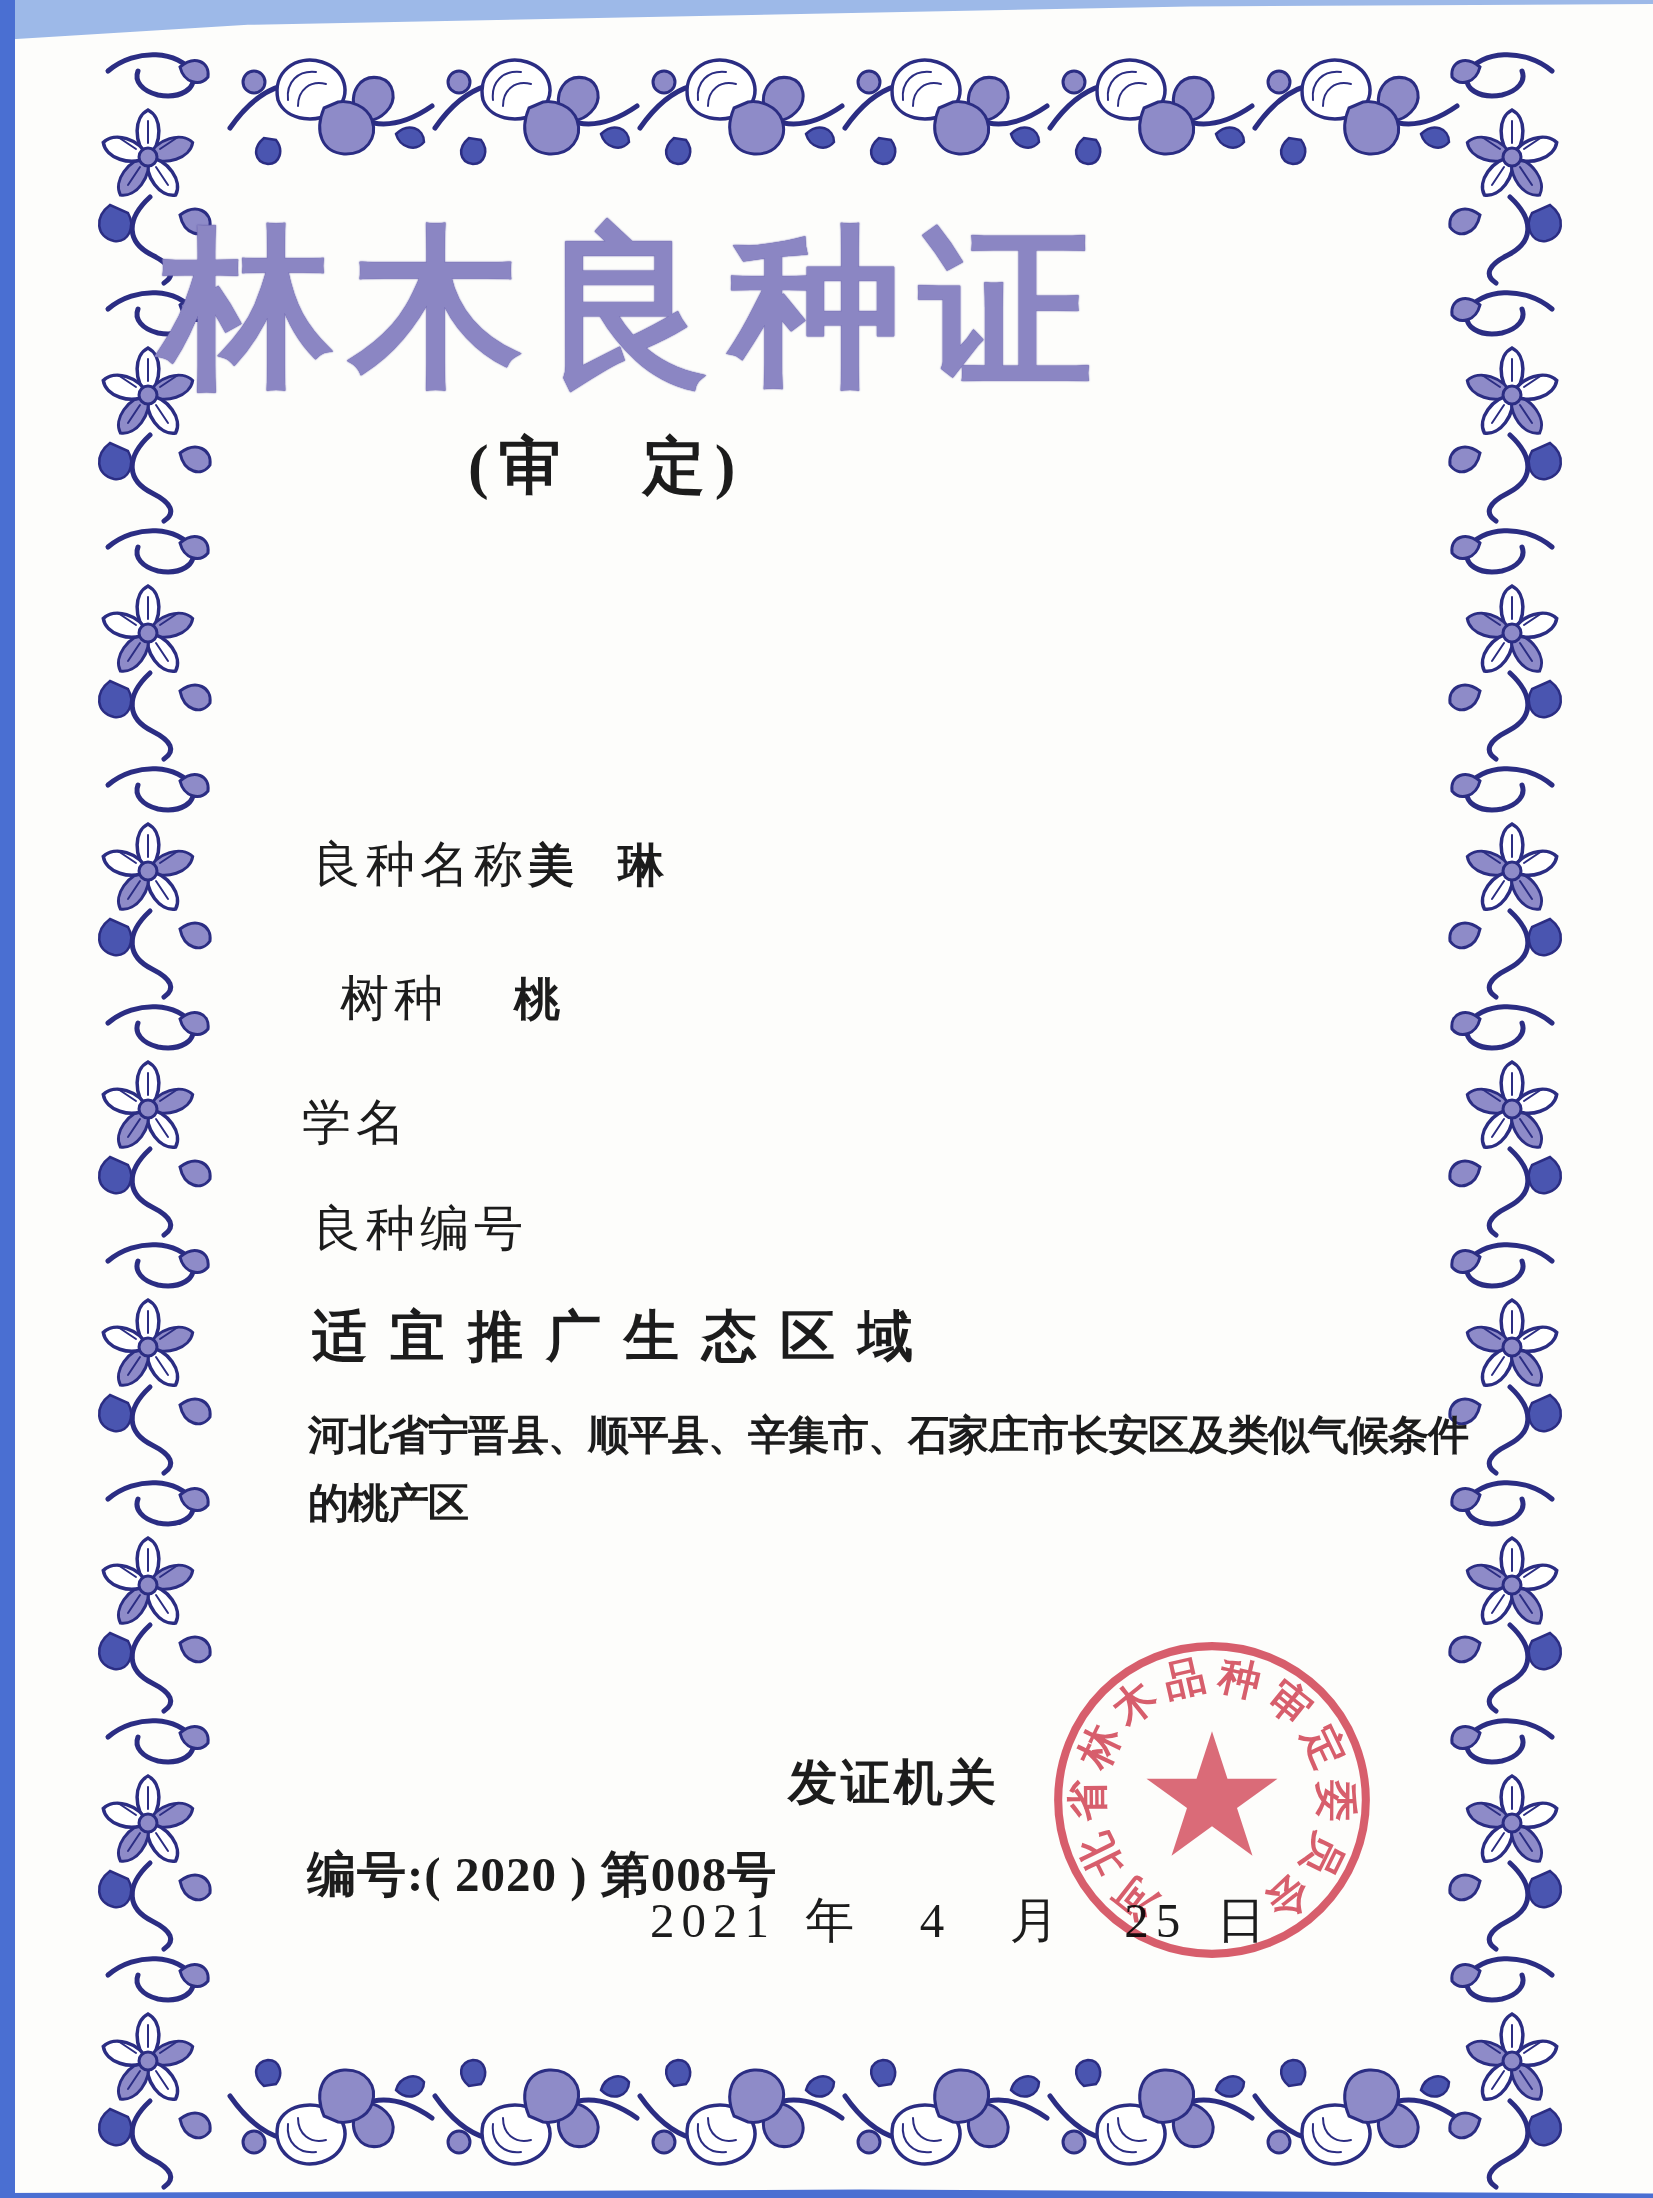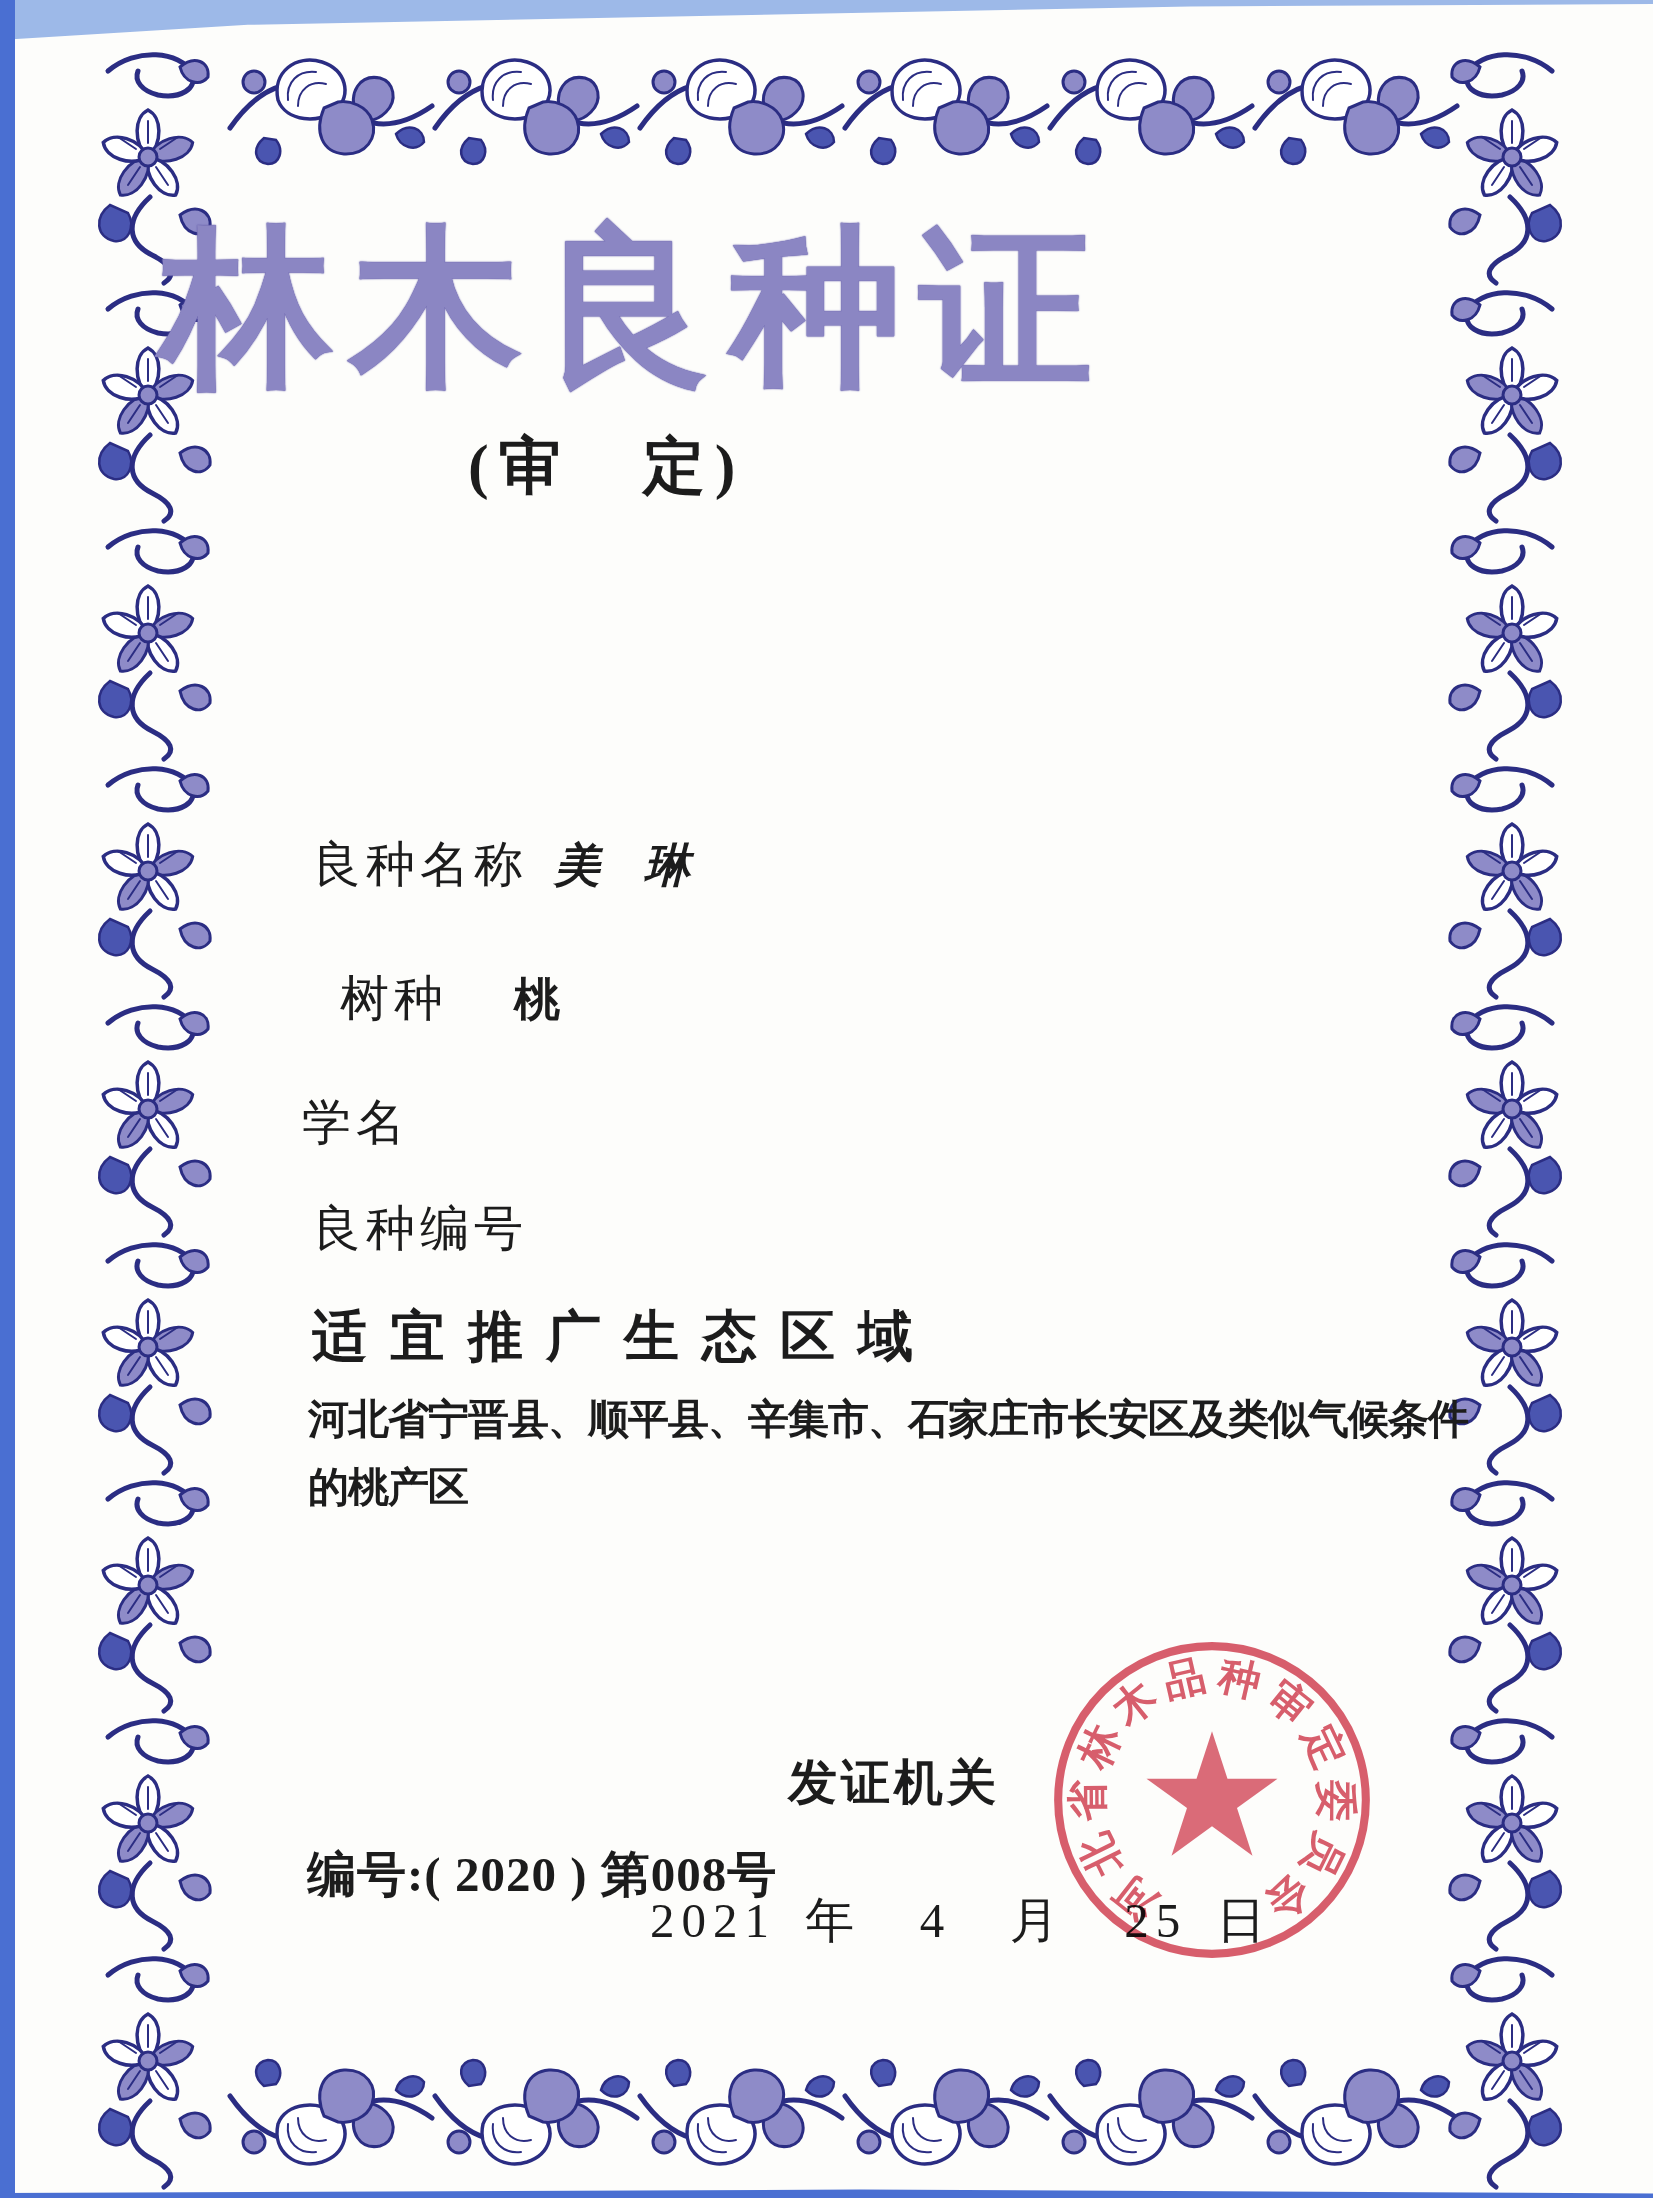--- a/index.html
+++ b/index.html
@@ -33,29 +33,29 @@
     font-family:"DejaVu Sans","Liberation Sans",sans-serif;
     font-weight:bold;font-size:172px;line-height:1.05;letter-spacing:18px;
     color:var(--title-purple,#8b86c3);
     text-shadow:0 0 1px #5d56a4, 0 0 2px #6f68b2;
   }
   .subtitle{left:468px;top:424px;font-size:62px;font-weight:bold;letter-spacing:10px;}
   .row{display:flex;align-items:baseline;}
   .label{font-size:49px;letter-spacing:5px;}
   .value{font-weight:bold;}
   .row-1{left:312px;top:832px;justify-content:center;}
-  .row-1 .value{margin-left:26px;font-size:46px;letter-spacing:14px;font-style:italic;}
+  .row-1 .value{font-size:46px;letter-spacing:14px;}
   .row-2{left:340px;top:966px;}
   .row-2 .value{margin-left:66px;font-size:46px;}
   .row-3{left:302px;top:1090px;}
   .row-3 .value{margin-left:50px;font-size:43px;letter-spacing:0.5px;}
   .row-4{left:312px;top:1196px;}
   .row-4 .value{margin-left:34px;font-size:46px;letter-spacing:1px;}
   .region-heading{left:312px;top:1300px;font-size:55px;font-weight:600;letter-spacing:23px;}
-  .region-line{font-family:"DejaVu Sans","Liberation Sans",sans-serif;font-weight:bold;font-size:41px;letter-spacing:-1px;}
+  .region-line{font-family:"DejaVu Sans","Liberation Sans",sans-serif;font-weight:bold;font-size:41px;letter-spacing:-1px;margin-top:16px;}
   .region-line-1{left:308px;top:1392px;}
   .region-line-2{left:308px;top:1460px;}
   .serial{left:307px;top:1842px;font-size:49px;font-weight:bold;letter-spacing:1px;}
   .issuer{left:788px;top:1750px;font-size:49px;font-weight:bold;letter-spacing:4px;}
   .date{left:650px;top:1888px;font-size:49px;font-weight:normal;letter-spacing:7px;word-spacing:10px;}
   
   .seal{position:absolute;left:1045px;top:1633px;width:334px;height:334px;z-index:3;
     mix-blend-mode:multiply;opacity:0.88;}
   .seal-ring{fill:none;stroke:var(--seal-red,#d4495a);stroke-width:8;}
   .seal-star{fill:var(--seal-red,#d4495a);opacity:0.92;}

